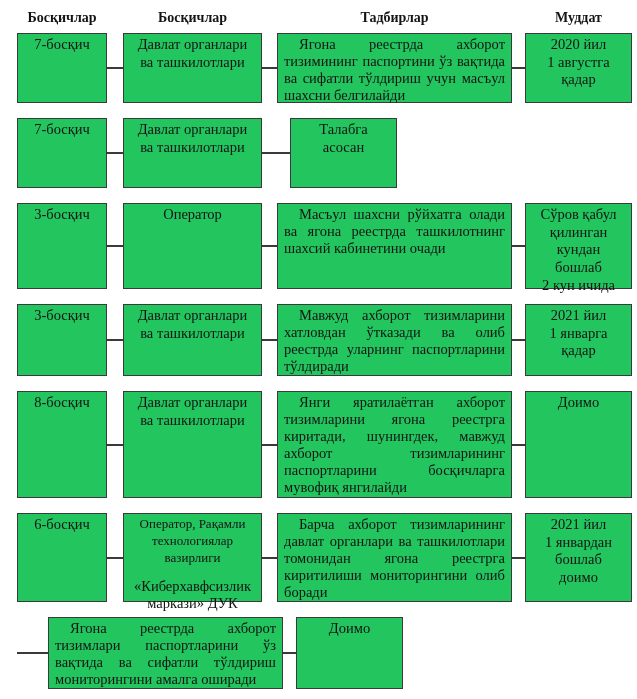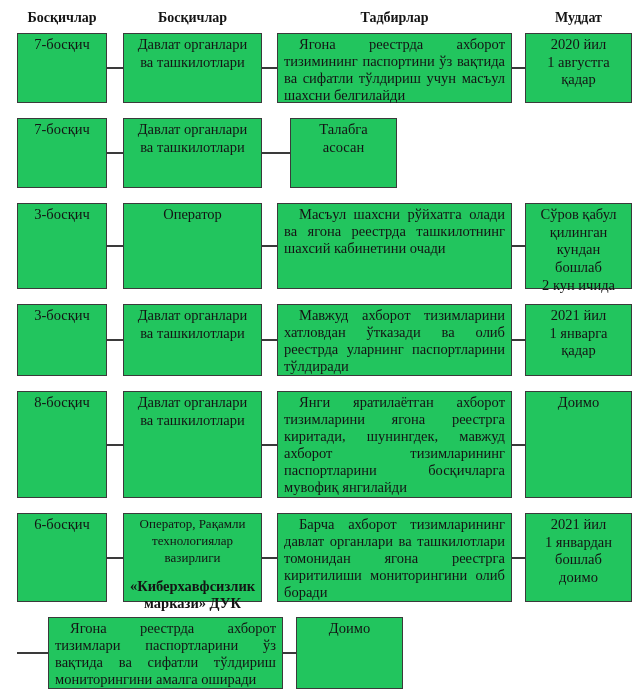--- a/index.html
+++ b/index.html
@@ -66,21 +66,21 @@
   .stack .small {
     font-size: 13px;
     line-height: 1.3;
     white-space: pre-line;
   }
   .stack .main {
     font-size: 14.5px;
     line-height: 1.22;
     white-space: pre-line;
   }
-  .stack.gap-lg .main { margin-top: 11px; font-weight: bold; }
+  .stack.gap-lg .main { margin-top: 11px; }
   .stack.gap-sm .main { margin-top: 4px; }
   .r1 { height: 70px; }
   .r2 { height: 70px; }
   .r3 { height: 86px; }
   .r4 { height: 72px; }
   .r5 { height: 107px; }
   .r6 { height: 89px; }
   .r7 { height: 72px; }
 </style>
 </head>

